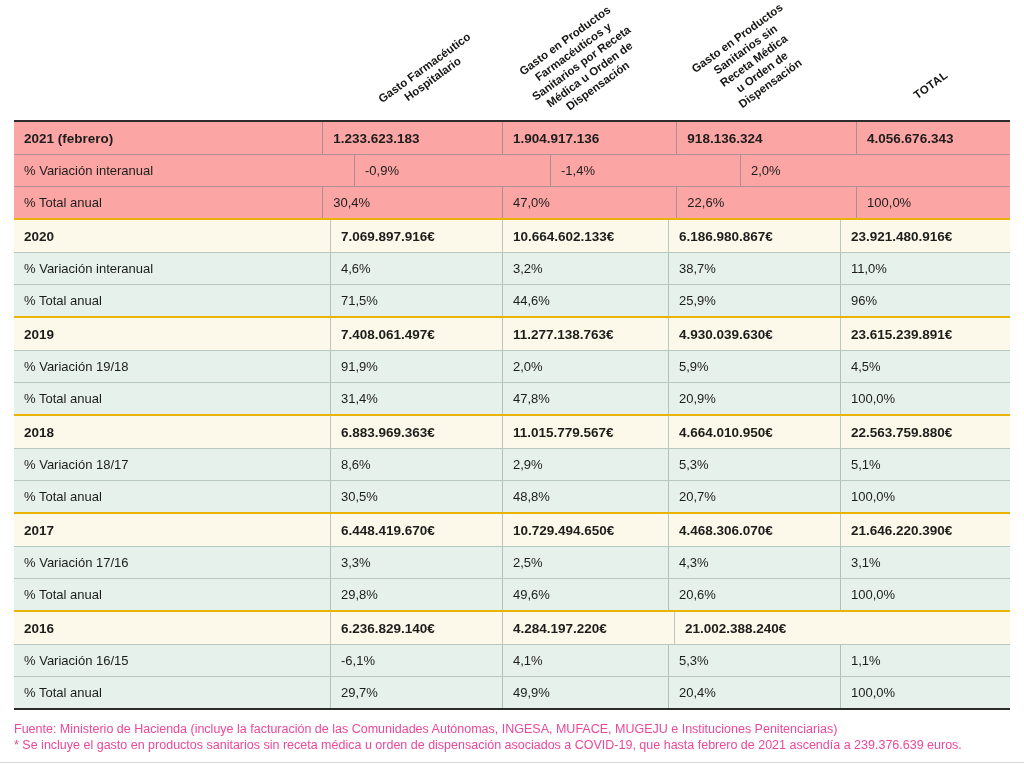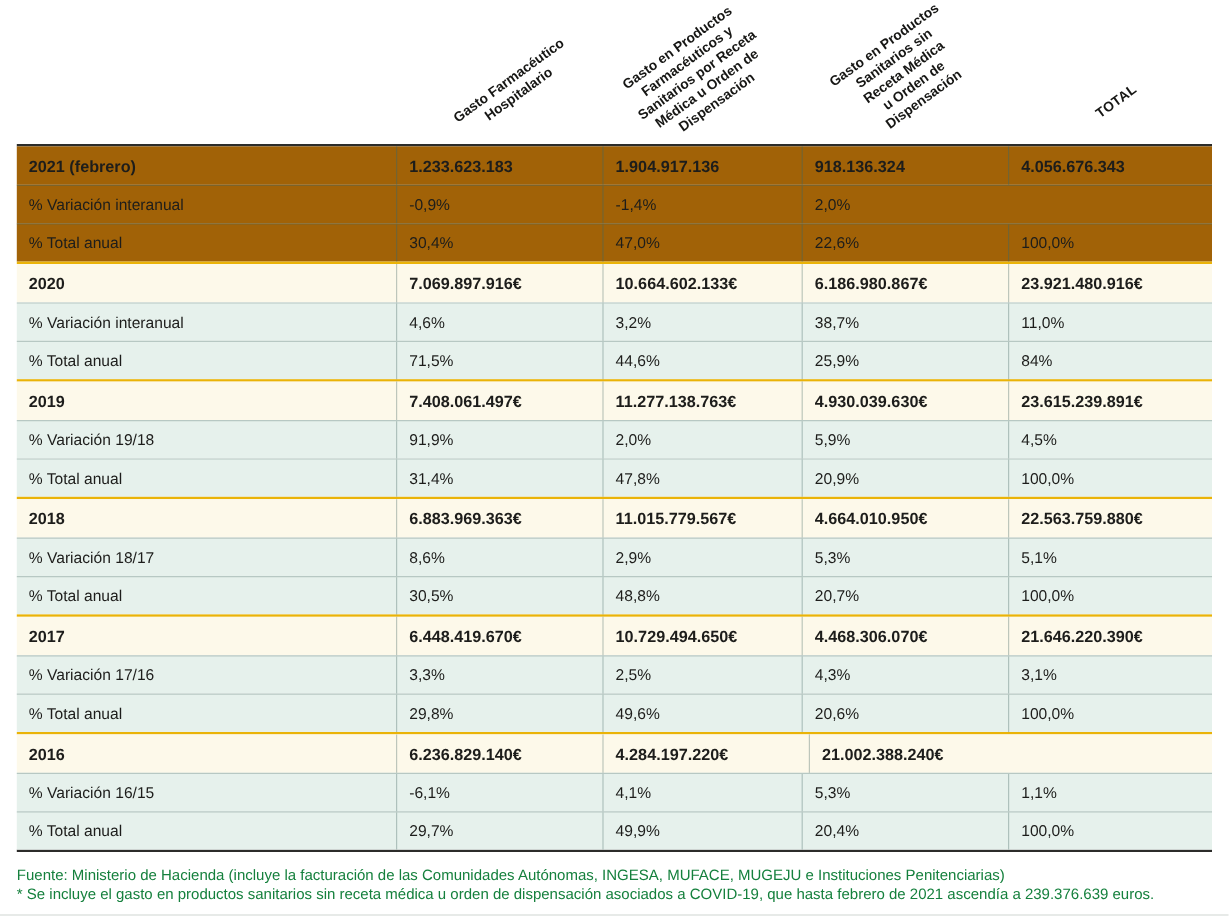--- a/index.html
+++ b/index.html
@@ -26,29 +26,29 @@
           padding:0 8px 0 10px; font-size:13px; overflow:hidden; white-space:nowrap; }
   .cell + .cell { border-left:1px solid rgba(84,116,110,0.38); }
   .cell.label { width:316px; }
   .cell.c1 { width:172px; }
   .cell.c2 { width:166px; }
   .cell.c3 { width:172px; }
   .cell.c4 { width:170px; }
   .year-row .cell { font-weight:700; font-size:13.5px; }
 
   
-  .sec-blue .row { background:#a16207; }
+  .sec-blue .row { background:#fca5a5;gap:24px; }
   .sec-blue .row + .row { border-top-color:rgba(48,104,116,0.35); }
   .sec-blue .cell + .cell { border-left-color:rgba(48,104,116,0.40);text-align:right; }
   .sec-std .row { background:#e6f1ec; }
   .sec-std .row.year-row { background:#fdf9ea; }
 
   
   .footer { position:absolute; left:14px; top:721px; width:996px;
-            font-size:12.5px; line-height:16px; color:#15803d; }
+            font-size:12.5px; line-height:16px; color:#ec4899; }
   .footer .line { margin:0 0 0 0; }
   .footer .line + .line { margin-top:0px; }
   .bottom-rule { position:absolute; left:0px; right:0px; bottom:1px;
                  border-bottom:1px solid #d8dcd9; height:0; }
 </style>
 </head>
 <body>
 
 <div class="page">
   <div class="table-wrap">
@@ -105,21 +105,21 @@
             <div class="cell c1">4,6%</div>
             <div class="cell c2">3,2%</div>
             <div class="cell c3">38,7%</div>
             <div class="cell c4">11,0%</div>
           </div>
           <div class="row pct-row">
             <div class="cell label">% Total anual</div>
             <div class="cell c1">71,5%</div>
             <div class="cell c2">44,6%</div>
             <div class="cell c3">25,9%</div>
-            <div class="cell c4">84%</div>
+            <div class="cell c4">96%</div>
           </div>
         </div>
         <div class="section sec-std">
           <div class="row year-row">
             <div class="cell label">2019</div>
             <div class="cell c1">7.408.061.497€</div>
             <div class="cell c2">11.277.138.763€</div>
             <div class="cell c3">4.930.039.630€</div>
             <div class="cell c4">23.615.239.891€</div>
           </div>

